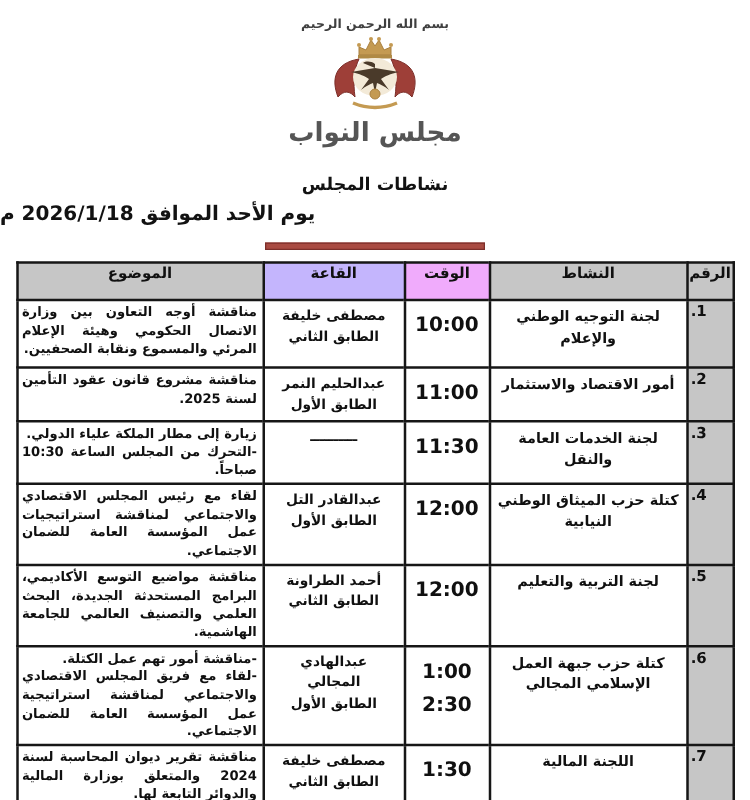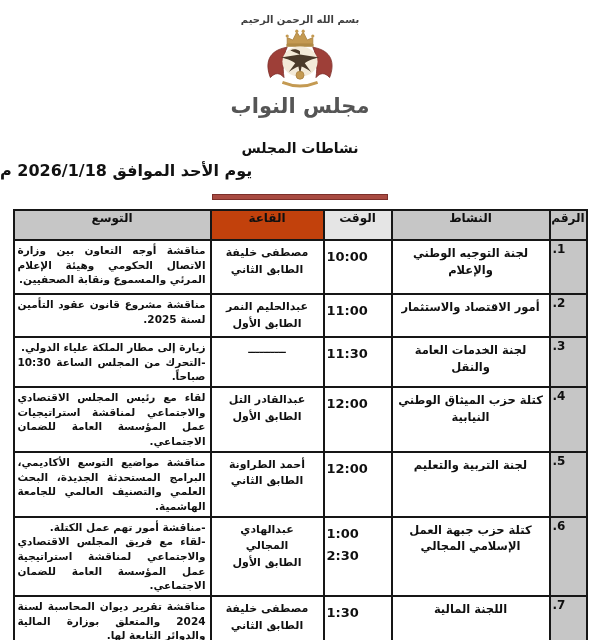--- a/index.html
+++ b/index.html
@@ -70,21 +70,21 @@
     text-align: center;
     vertical-align: middle;
   }
   td.num {
     font-size: 12px;
     text-align: left;
     direction: rtl;
     padding: 1px 2px;
   }
   td.activity { font-size: 11.5px; text-align: center; padding: 4px 3px; line-height: 1.45; }
-  td.time { font-size: 13px; text-align: left; padding: 5px 2px; white-space: pre-line; line-height: 1.7; }
+  td.time { font-size: 16px; text-align: center; padding: 5px 2px; white-space: pre-line; line-height: 1.7; }
   td.hall { font-size: 11px; text-align: center; padding: 4px 12px; white-space: pre-line; line-height: 1.5; }
   td.topic {
     font-size: 10.5px;
     text-align: justify;
     padding: 2px 4px 2px 3px;
     line-height: 1.4;
     white-space: pre-line;
   }
 </style>
 </head>
@@ -133,23 +133,23 @@
       <col style="width:37px">
         <col style="width:158px">
         <col style="width:68px">
         <col style="width:113px">
         <col style="width:197px">
     </colgroup>
     <thead>
       <tr>
         <th class="hdr" style="background: rgb(198, 198, 198);">الرقم</th>
         <th class="hdr" style="background: rgb(198, 198, 198);">النشاط</th>
-        <th class="hdr" style="background: #e5e5e5;">الوقت</th>
-        <th class="hdr" style="background: #c2410c;">القاعة</th>
-        <th class="hdr" style="background: rgb(198, 198, 198);">التوسع</th>
+        <th class="hdr" style="background: #f0abfc;">الوقت</th>
+        <th class="hdr" style="background: #c4b5fd;">القاعة</th>
+        <th class="hdr" style="background: rgb(198, 198, 198);">الموضوع</th>
       </tr>
     </thead>
     <tbody>
       <tr style="height:54px">
         <td class="num" style="background: rgb(198, 198, 198);">1.</td>
         <td class="activity">لجنة التوجيه الوطني والإعلام</td>
         <td class="time">10:00</td>
         <td class="hall">مصطفى خليفة
 الطابق الثاني</td>
         <td class="topic">مناقشة أوجه التعاون بين وزارة الاتصال الحكومي وهيئة الإعلام المرئي والمسموع ونقابة الصحفيين.</td>

